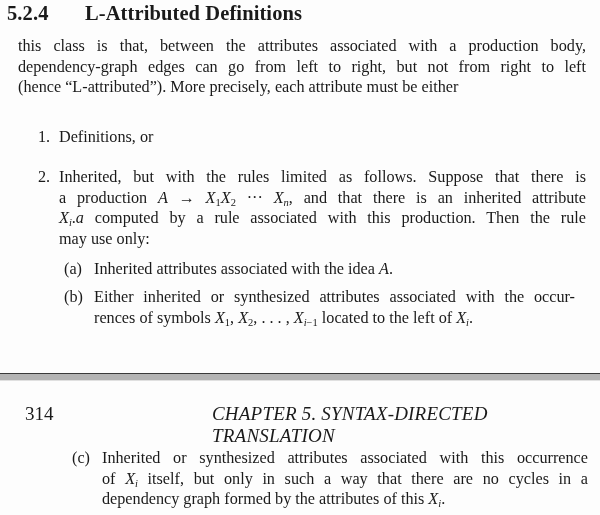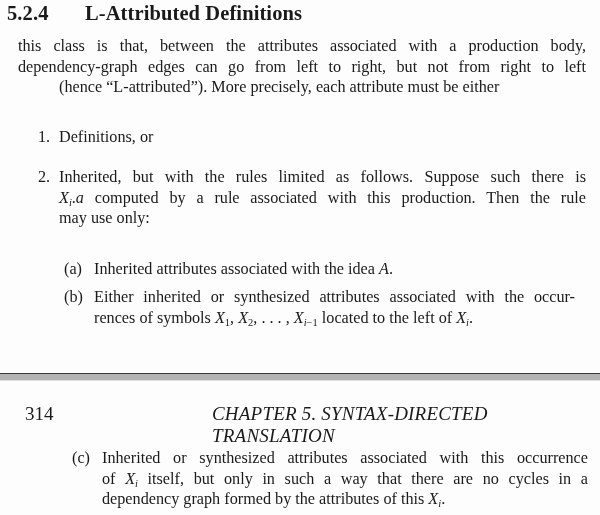--- a/index.html
+++ b/index.html
@@ -8,21 +8,21 @@
   .page { position:absolute; left:0; width:600px; background:#fdfdfd; }
   .page-top { top:0; height:373px; }
   .page-bottom { top:381px; height:134px; }
   .sep { position:absolute; left:0; top:373px; width:600px; height:8px;
          background:#b4b4b4; border-top:1px solid #3a3a3a; border-bottom:1px solid #e0e0e0; box-sizing:border-box; }
   .serif { font-family:"Liberation Serif","DejaVu Serif",serif; }
   .heading { position:absolute; left:7px; top:2px; font-size:20.5px; font-weight:bold; letter-spacing:0.1px; }
   .heading .num { display:inline-block; width:78px; }
   .para { position:absolute; left:18px; width:568px; font-size:16.2px; line-height:20.5px; text-align:justify; }
   .para .line { display:block; white-space:nowrap; text-align-last:justify; text-align:justify; }
-  .para .line.last { text-align-last:left;margin-left:41px; }
+  .para .line.last { text-align-last:left; }
   i { font-style:italic; }
   .item { position:absolute; font-size:16.2px; line-height:20.5px; }
   .lbl { position:absolute; }
   .txt { position:absolute; }
   .txt .line { display:block; white-space:nowrap; text-align:justify; text-align-last:justify; }
   .txt .line.last { text-align-last:left; }
   sub { font-size:10.5px; vertical-align:-3px; line-height:0; }
   .running { position:absolute; top:403px; font-size:19px; }
 </style>
 </head>
@@ -43,21 +43,22 @@
 </div>
 
 <div class="item serif" style="top:127px; left:38px; width:550px;">
   <span class="lbl" style="left:0;">1.</span>
   <span class="txt" style="left:21px;">Definitions, or</span>
 </div>
 
 <div class="item serif" style="top:167px; left:38px; width:550px;">
   <span class="lbl" style="left:0;">2.</span>
   <div class="txt" style="left:21px; width:527px;">
-    <span class="line">Inherited, but with the rules limited as follows. Suppose such there is</span>
+    <span class="line">Inherited, but with the rules limited as follows. Suppose that there is</span>
+    <span class="line"><span>a production </span><i>A</i> → <i>X</i><sub>1</sub><i>X</i><sub>2</sub> ··· <i>X</i><sub><i>n</i></sub><span>, and that there is an inherited attribute</span></span>
     <span class="line"><i>X</i><sub><i>i</i></sub>.<i>a</i><span> computed by a rule associated with this production. Then the rule</span></span>
     <span class="line last">may use only:</span>
   </div>
 </div>
 
 <div class="item serif" style="top:259px; left:64px; width:524px;">
   <span class="lbl" style="left:0;">(a)</span>
   <span class="txt" style="left:30px; white-space:nowrap;"><span>Inherited attributes associated with the idea </span><i>A</i><span>.</span></span>
 </div>
 

